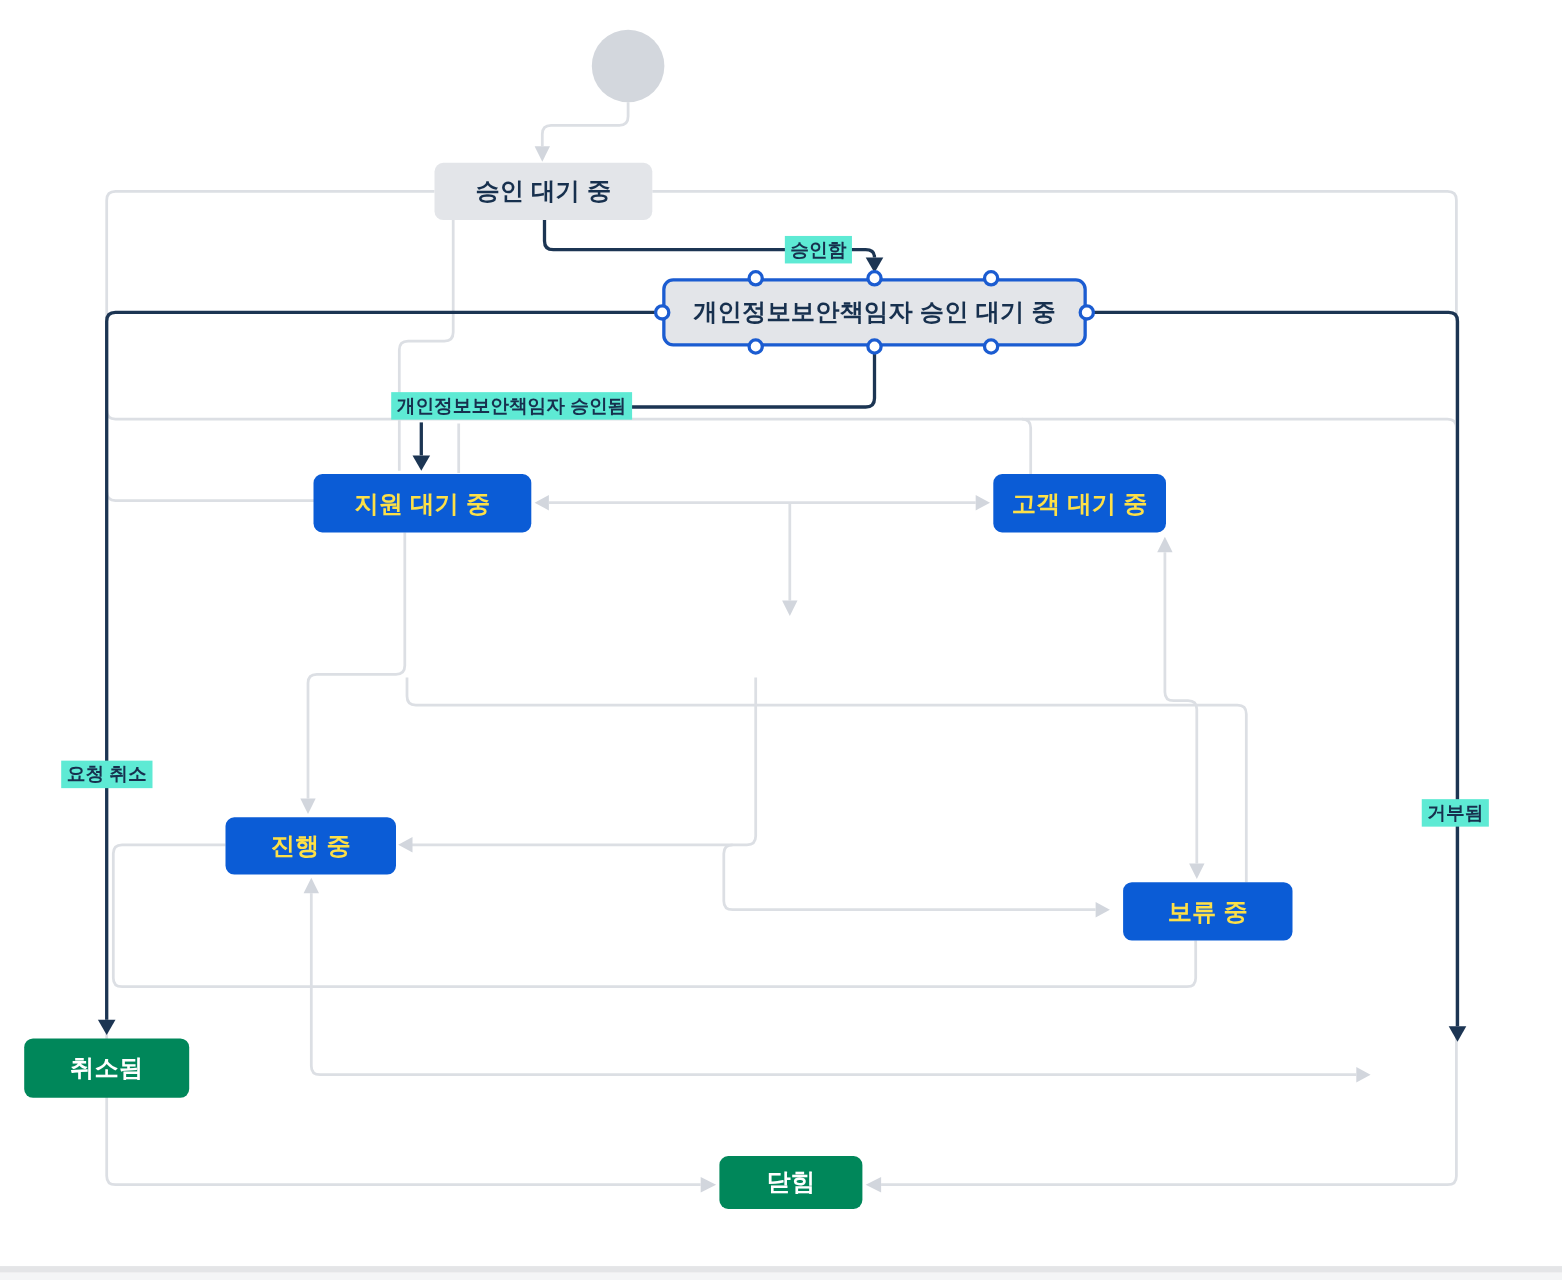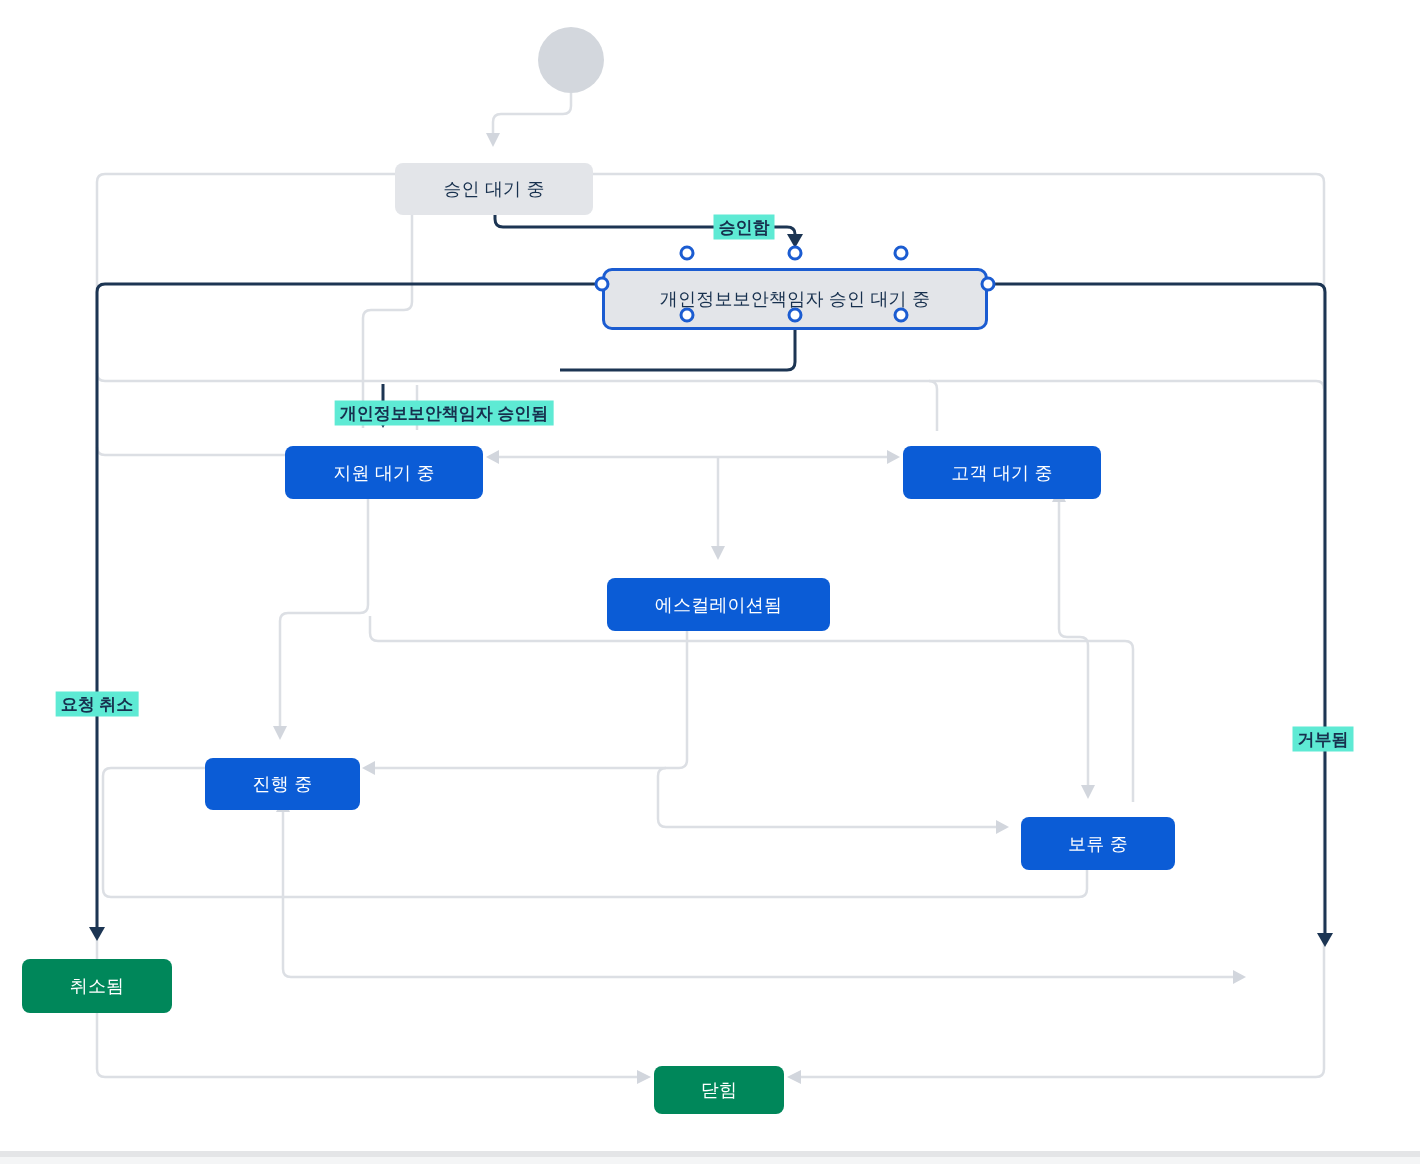--- a/index.html
+++ b/index.html
@@ -3,25 +3,25 @@
 <meta charset="utf-8">
 <style>
   html,body{margin:0;padding:0;background:#ffffff;}
   #canvas{
     position:relative;width:1420px;height:1164px;background:#ffffff;overflow:hidden;
     font-family:"Liberation Sans","DejaVu Sans",sans-serif;
   }
   #edges{position:absolute;left:0;top:0;}
   .node{
     position:absolute;display:flex;align-items:center;justify-content:center;
-    font-weight:400;font-size:18px;border-radius:8px;box-sizing:border-box;
-    letter-spacing:.2px;white-space:nowrap;cursor:pointer;margin-top:15px;
+    font-weight:700;font-size:22px;border-radius:8px;box-sizing:border-box;
+    letter-spacing:.2px;white-space:nowrap;cursor:pointer;
   }
   .node.cat-new{background:#E3E5E9;color:#17304E;}
-  .node.cat-progress{background:#0B5CD6;color:#ffffff;}
+  .node.cat-progress{background:#0B5CD6;color:#fde047;}
   .node.cat-done{background:#00875A;color:#ffffff;}
   .node.selected{border:3px solid #1B5CD1;border-radius:10px;}
   .start-circle{
     position:absolute;left:538px;top:27px;width:66px;height:66px;border-radius:50%;
     background:#D3D7DD;
   }
   .handle{
     position:absolute;width:15px;height:15px;border-radius:50%;
     background:#ffffff;border:3px solid #1B5CD1;box-sizing:border-box;
     transform:translate(-50%,-50%);cursor:crosshair;
@@ -88,44 +88,43 @@
 
     <g fill="#1C3553" stroke="none">
       <polygon points="787,234 803,234 795,248"></polygon>
       <polygon points="89,927 105,927 97,941"></polygon>
       <polygon points="1317,933 1333,933 1325,947"></polygon>
       <polygon points="375,414 391,414 383,428"></polygon>
     </g>
   </svg>
 
   <div class="edge-label" style="left:744px;top:227px;">승인함</div>
-  <div class="edge-label" style="left:444px;top:369px;margin-top:44px;">개인정보보안책임자 승인됨</div>
+  <div class="edge-label" style="left:465px;top:369px;">개인정보보안책임자 승인됨</div>
   <div class="edge-label" style="left:97px;top:704px;">요청 취소</div>
   <div class="edge-label" style="left:1323px;top:739px;">거부됨</div>
 
   <div class="start-circle"></div>
 
   <div class="node cat-new" style="left:395px;top:148px;width:198px;height:52px;">승인 대기 중</div>
 
   <div class="node cat-new selected" style="left:602px;top:253px;width:386px;height:62px;">개인정보보안책임자 승인 대기 중</div>
 
   <div class="handle" style="left:687px;top:253px;"></div>
   <div class="handle" style="left:795px;top:253px;"></div>
   <div class="handle" style="left:901px;top:253px;"></div>
   <div class="handle" style="left:602px;top:284px;"></div>
   <div class="handle" style="left:988px;top:284px;"></div>
   <div class="handle" style="left:687px;top:315px;"></div>
   <div class="handle" style="left:795px;top:315px;"></div>
   <div class="handle" style="left:901px;top:315px;"></div>
 
   <div class="node cat-progress" style="left:285px;top:431px;width:198px;height:53px;">지원 대기 중</div>
 
-  <div class="node cat-progress" style="left:903px;top:431px;width:198px;height:53px;">고객 대기 중</div>
+  <div class="node cat-progress" style="left:903px;top:431px;width:157px;height:53px;">고객 대기 중</div>
 
-  <div class="node cat-progress" style="left:607px;top:563px;width:223px;height:53px;">에스컬레이션됨</div>
 
   <div class="node cat-progress" style="left:205px;top:743px;width:155px;height:52px;">진행 중</div>
 
   <div class="node cat-progress" style="left:1021px;top:802px;width:154px;height:53px;">보류 중</div>
 
   <div class="node cat-done" style="left:22px;top:944px;width:150px;height:54px;">취소됨</div>
 
 
   <div class="node cat-done" style="left:654px;top:1051px;width:130px;height:48px;">닫힘</div>
 

